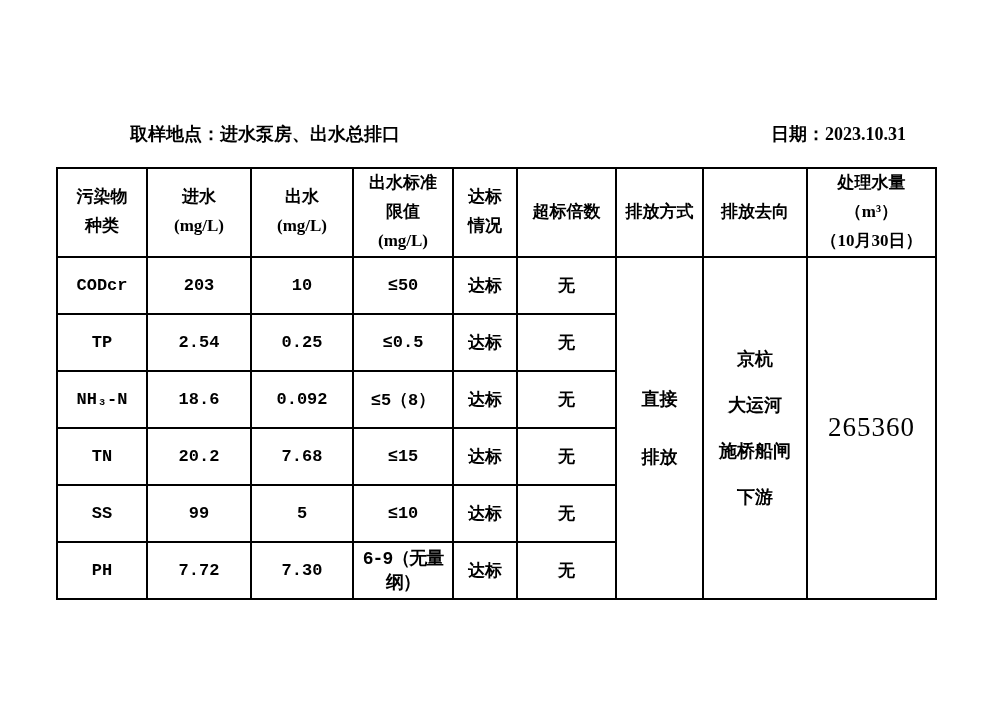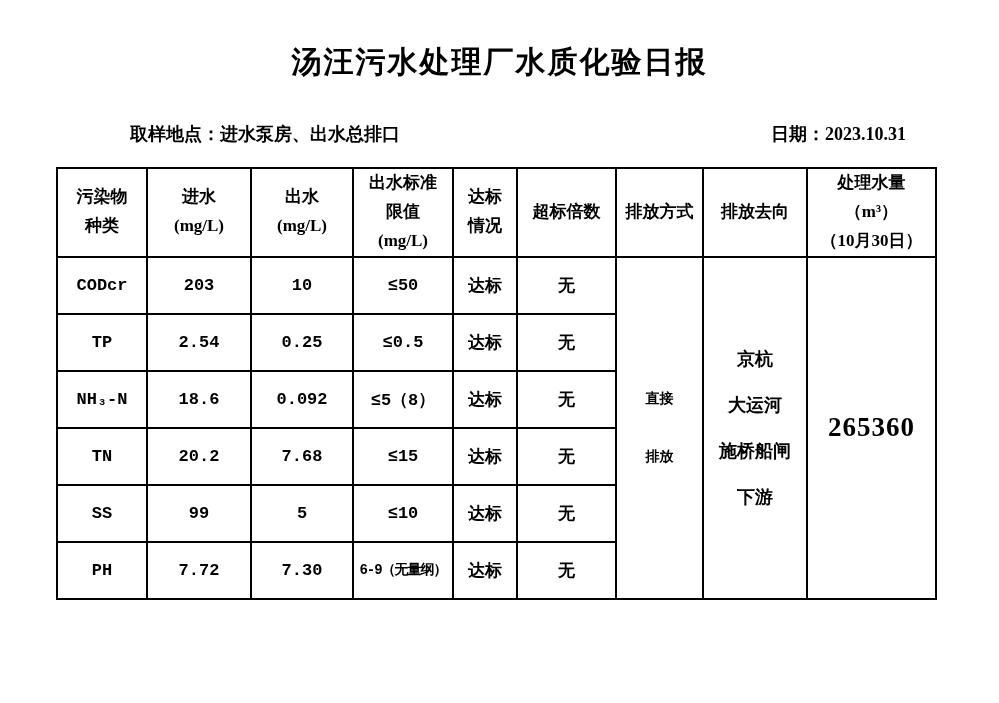--- a/index.html
+++ b/index.html
@@ -19,33 +19,32 @@
   }
   table.report th, table.report td{
     border:2px solid #000;text-align:center;vertical-align:middle;padding:0 2px;
     overflow:hidden;
   }
   tr.head-row{height:85px;}
   tr.data-row{height:57px;}
   th{font-size:17px;font-weight:bold;line-height:1.7;white-space:pre-line;}
   td{font-size:17px;font-weight:bold;}
   .mono{font-family:Liberation Mono, monospace;}
-  td.limit-small{font-size:14px;letter-spacing:-1px;border-radius:8px;}
+  td.limit-small{font-size:18px;letter-spacing:-1px;border-radius:8px;}
   td.merged{white-space:pre-line;font-weight:bold;}
-  td.method-cell{line-height:58px;font-size:14px;margin-top:20px;}
+  td.method-cell{line-height:58px;font-size:18px;margin-top:20px;}
   td.dest-cell{line-height:46px;font-size:18px;}
-  td.volume-cell{font-weight:bold;font-size:27px;font-family:"Liberation Serif","DejaVu Serif",serif;letter-spacing:1px;}
+  td.volume-cell{font-weight:normal;font-size:27px;font-family:"Liberation Serif","DejaVu Serif",serif;letter-spacing:1px;}
   .note{position:absolute;left:97px;top:634px;font-size:17px;font-weight:bold;}
 </style>
 </head>
 <body>
 
 <div class="page">
 
-  <div class="title">汤汪污水处理厂水质化验日报</div>
 
   <div class="meta-row">
     <span class="sampling">取样地点：进水泵房、出水总排口</span>
     <span class="date">日期：2023.10.31</span>
   </div>
 
   <table class="report">
     <colgroup>
       <col style="width:90px">
         <col style="width:104px">

